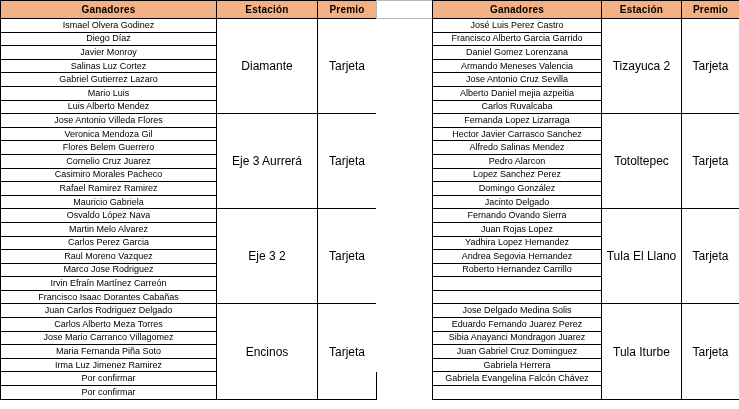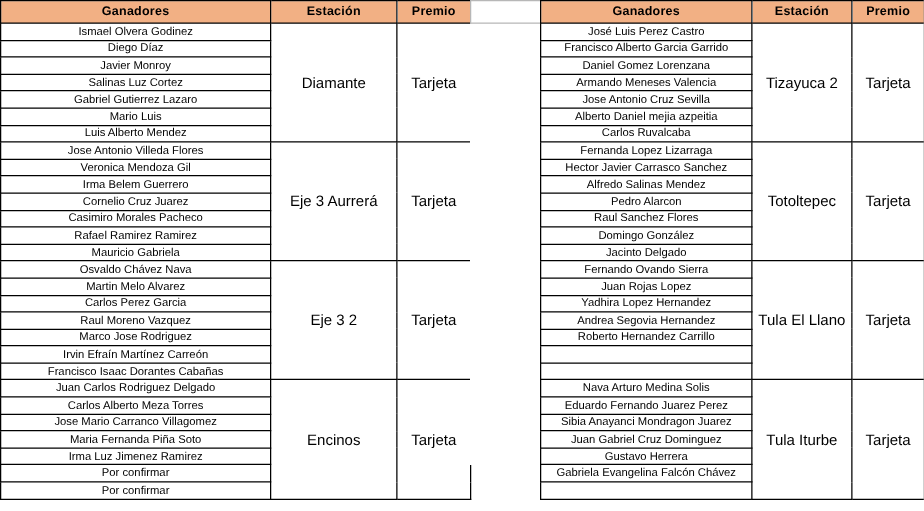--- a/index.html
+++ b/index.html
@@ -143,36 +143,36 @@
         </tr>
         <tr class="row-data">
           <td class="name-cell">Jose Antonio Villeda Flores</td>
           <td class="station-cell" rowspan="7">Eje 3 Aurrerá</td>
           <td class="prize-cell" rowspan="7">Tarjeta</td>
         </tr>
         <tr class="row-data">
           <td class="name-cell">Veronica Mendoza Gil</td>
         </tr>
         <tr class="row-data">
-          <td class="name-cell">Irma Belem Guerrero</td>
+          <td class="name-cell">Flores Belem Guerrero</td>
         </tr>
         <tr class="row-data">
           <td class="name-cell">Cornelio Cruz Juarez</td>
         </tr>
         <tr class="row-data">
           <td class="name-cell">Casimiro Morales Pacheco</td>
         </tr>
         <tr class="row-data">
           <td class="name-cell">Rafael Ramirez Ramirez</td>
         </tr>
         <tr class="row-data">
           <td class="name-cell">Mauricio Gabriela</td>
         </tr>
         <tr class="row-data">
-          <td class="name-cell">Osvaldo Chávez Nava</td>
+          <td class="name-cell">Osvaldo López Nava</td>
           <td class="station-cell" rowspan="7">Eje 3 2</td>
           <td class="prize-cell" rowspan="7">Tarjeta</td>
         </tr>
         <tr class="row-data">
           <td class="name-cell">Martin Melo Alvarez</td>
         </tr>
         <tr class="row-data">
           <td class="name-cell">Carlos Perez Garcia</td>
         </tr>
         <tr class="row-data">
@@ -355,21 +355,21 @@
         <tr class="row-data">
           <td class="name-cell">Hector Javier Carrasco Sanchez</td>
         </tr>
         <tr class="row-data">
           <td class="name-cell">Alfredo Salinas Mendez</td>
         </tr>
         <tr class="row-data">
           <td class="name-cell">Pedro Alarcon</td>
         </tr>
         <tr class="row-data">
-          <td class="name-cell">Raul Sanchez Flores</td>
+          <td class="name-cell">Lopez Sanchez Perez</td>
         </tr>
         <tr class="row-data">
           <td class="name-cell">Domingo González</td>
         </tr>
         <tr class="row-data">
           <td class="name-cell">Jacinto Delgado</td>
         </tr>
         <tr class="row-data">
           <td class="name-cell">Fernando Ovando Sierra</td>
           <td class="station-cell" rowspan="7">Tula El Llano</td>
@@ -387,35 +387,35 @@
         <tr class="row-data">
           <td class="name-cell">Roberto Hernandez Carrillo</td>
         </tr>
         <tr class="row-data">
           <td class="name-cell empty-cell"></td>
         </tr>
         <tr class="row-data">
           <td class="name-cell empty-cell"></td>
         </tr>
         <tr class="row-data">
-          <td class="name-cell">Nava Arturo Medina Solis</td>
+          <td class="name-cell">Jose Delgado Medina Solis</td>
           <td class="station-cell" rowspan="7">Tula Iturbe</td>
           <td class="prize-cell" rowspan="7">Tarjeta</td>
         </tr>
         <tr class="row-data">
           <td class="name-cell">Eduardo Fernando Juarez Perez</td>
         </tr>
         <tr class="row-data">
           <td class="name-cell">Sibia Anayanci Mondragon Juarez</td>
         </tr>
         <tr class="row-data">
           <td class="name-cell">Juan Gabriel Cruz Dominguez</td>
         </tr>
         <tr class="row-data">
-          <td class="name-cell">Gustavo Herrera</td>
+          <td class="name-cell">Gabriela Herrera</td>
         </tr>
         <tr class="row-data">
           <td class="name-cell">Gabriela Evangelina Falcón Chávez</td>
         </tr>
         <tr class="row-data">
           <td class="name-cell empty-cell"></td>
         </tr>
       </tbody>
   </table>
 

